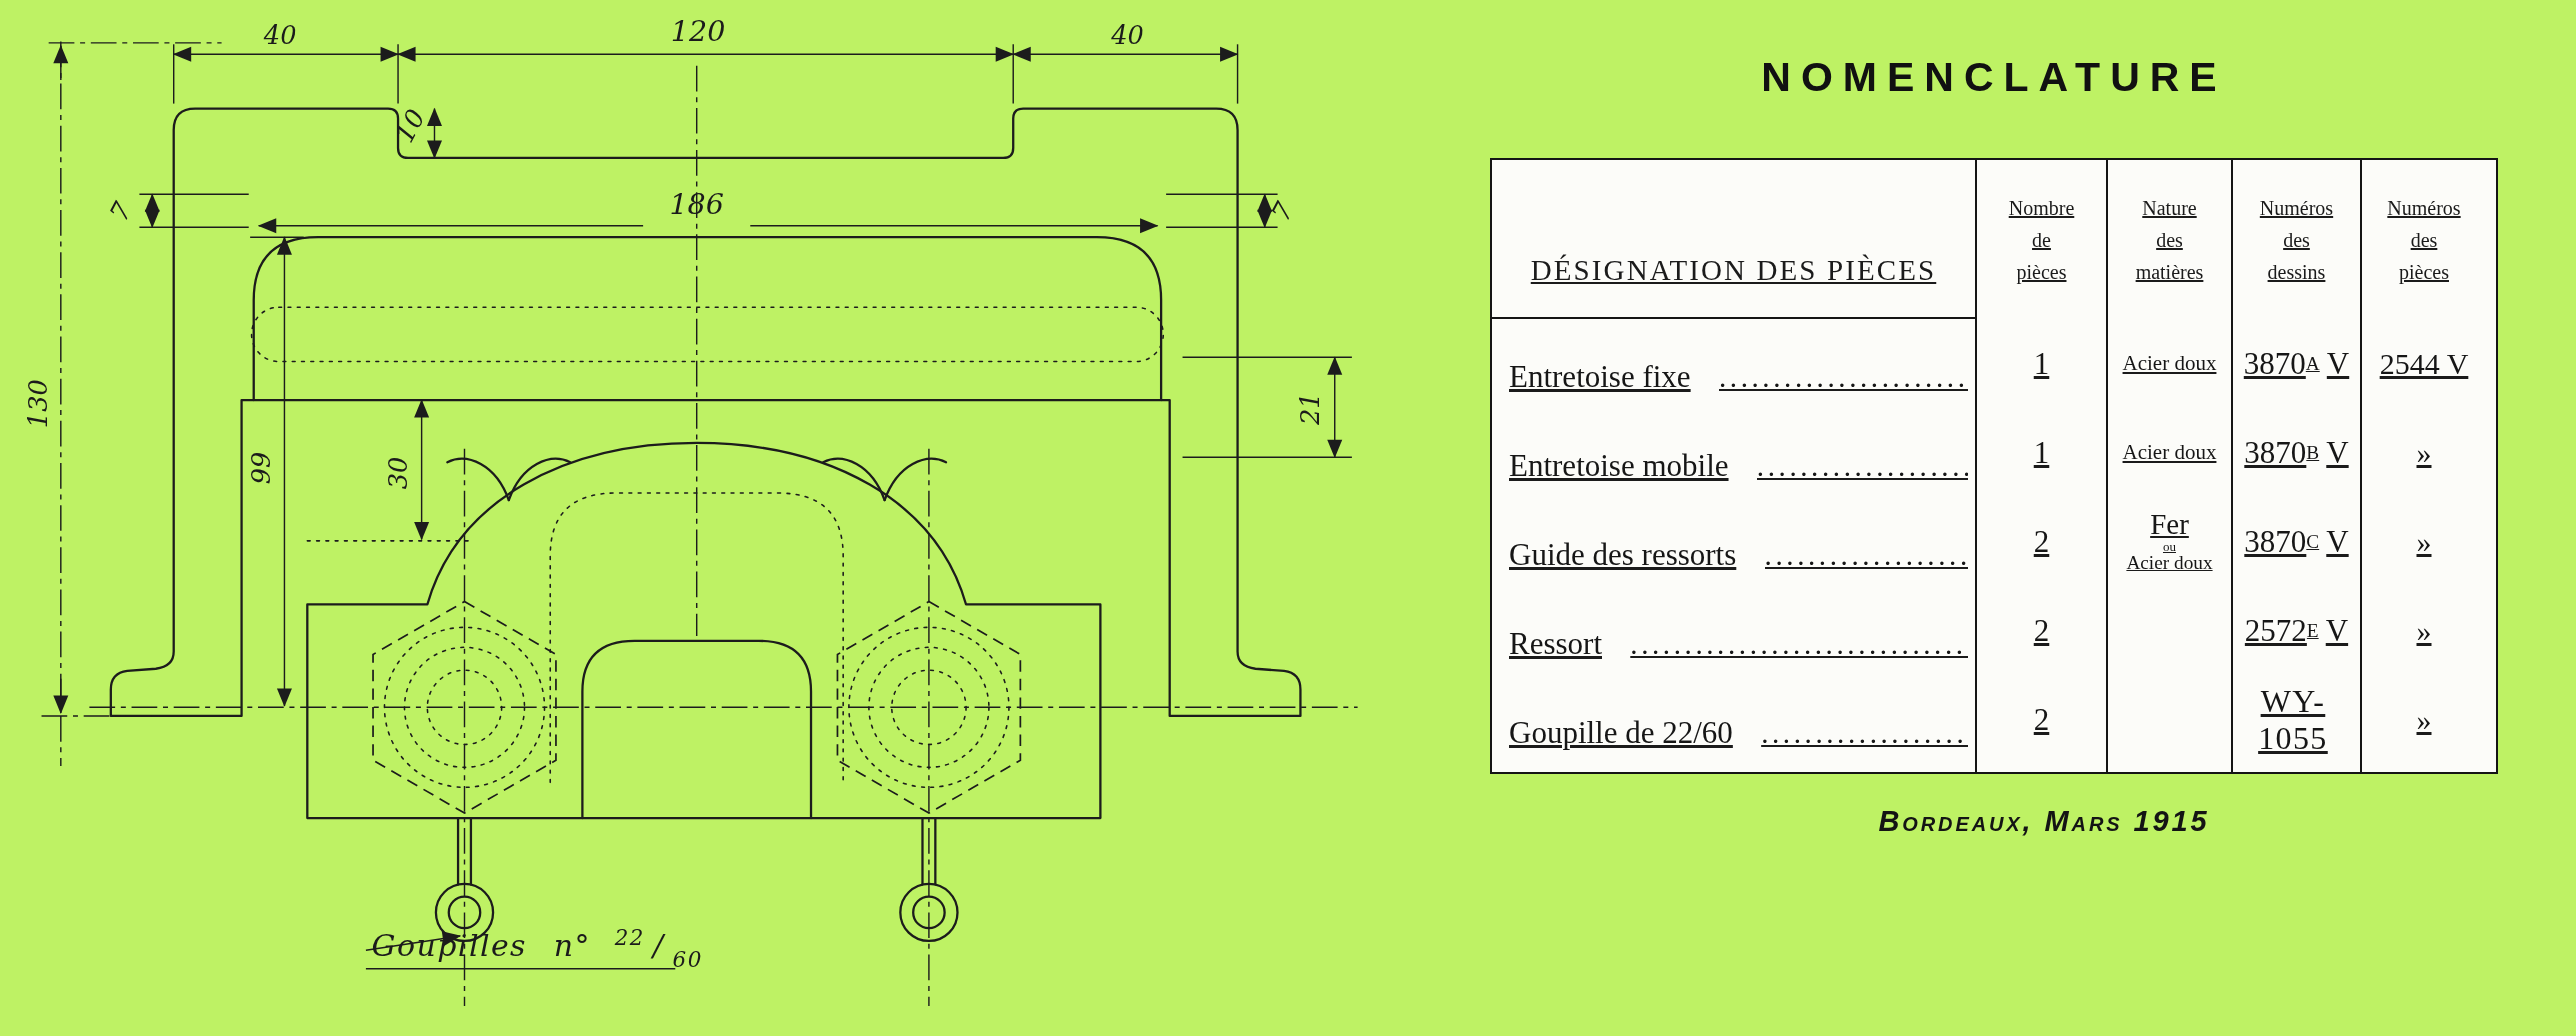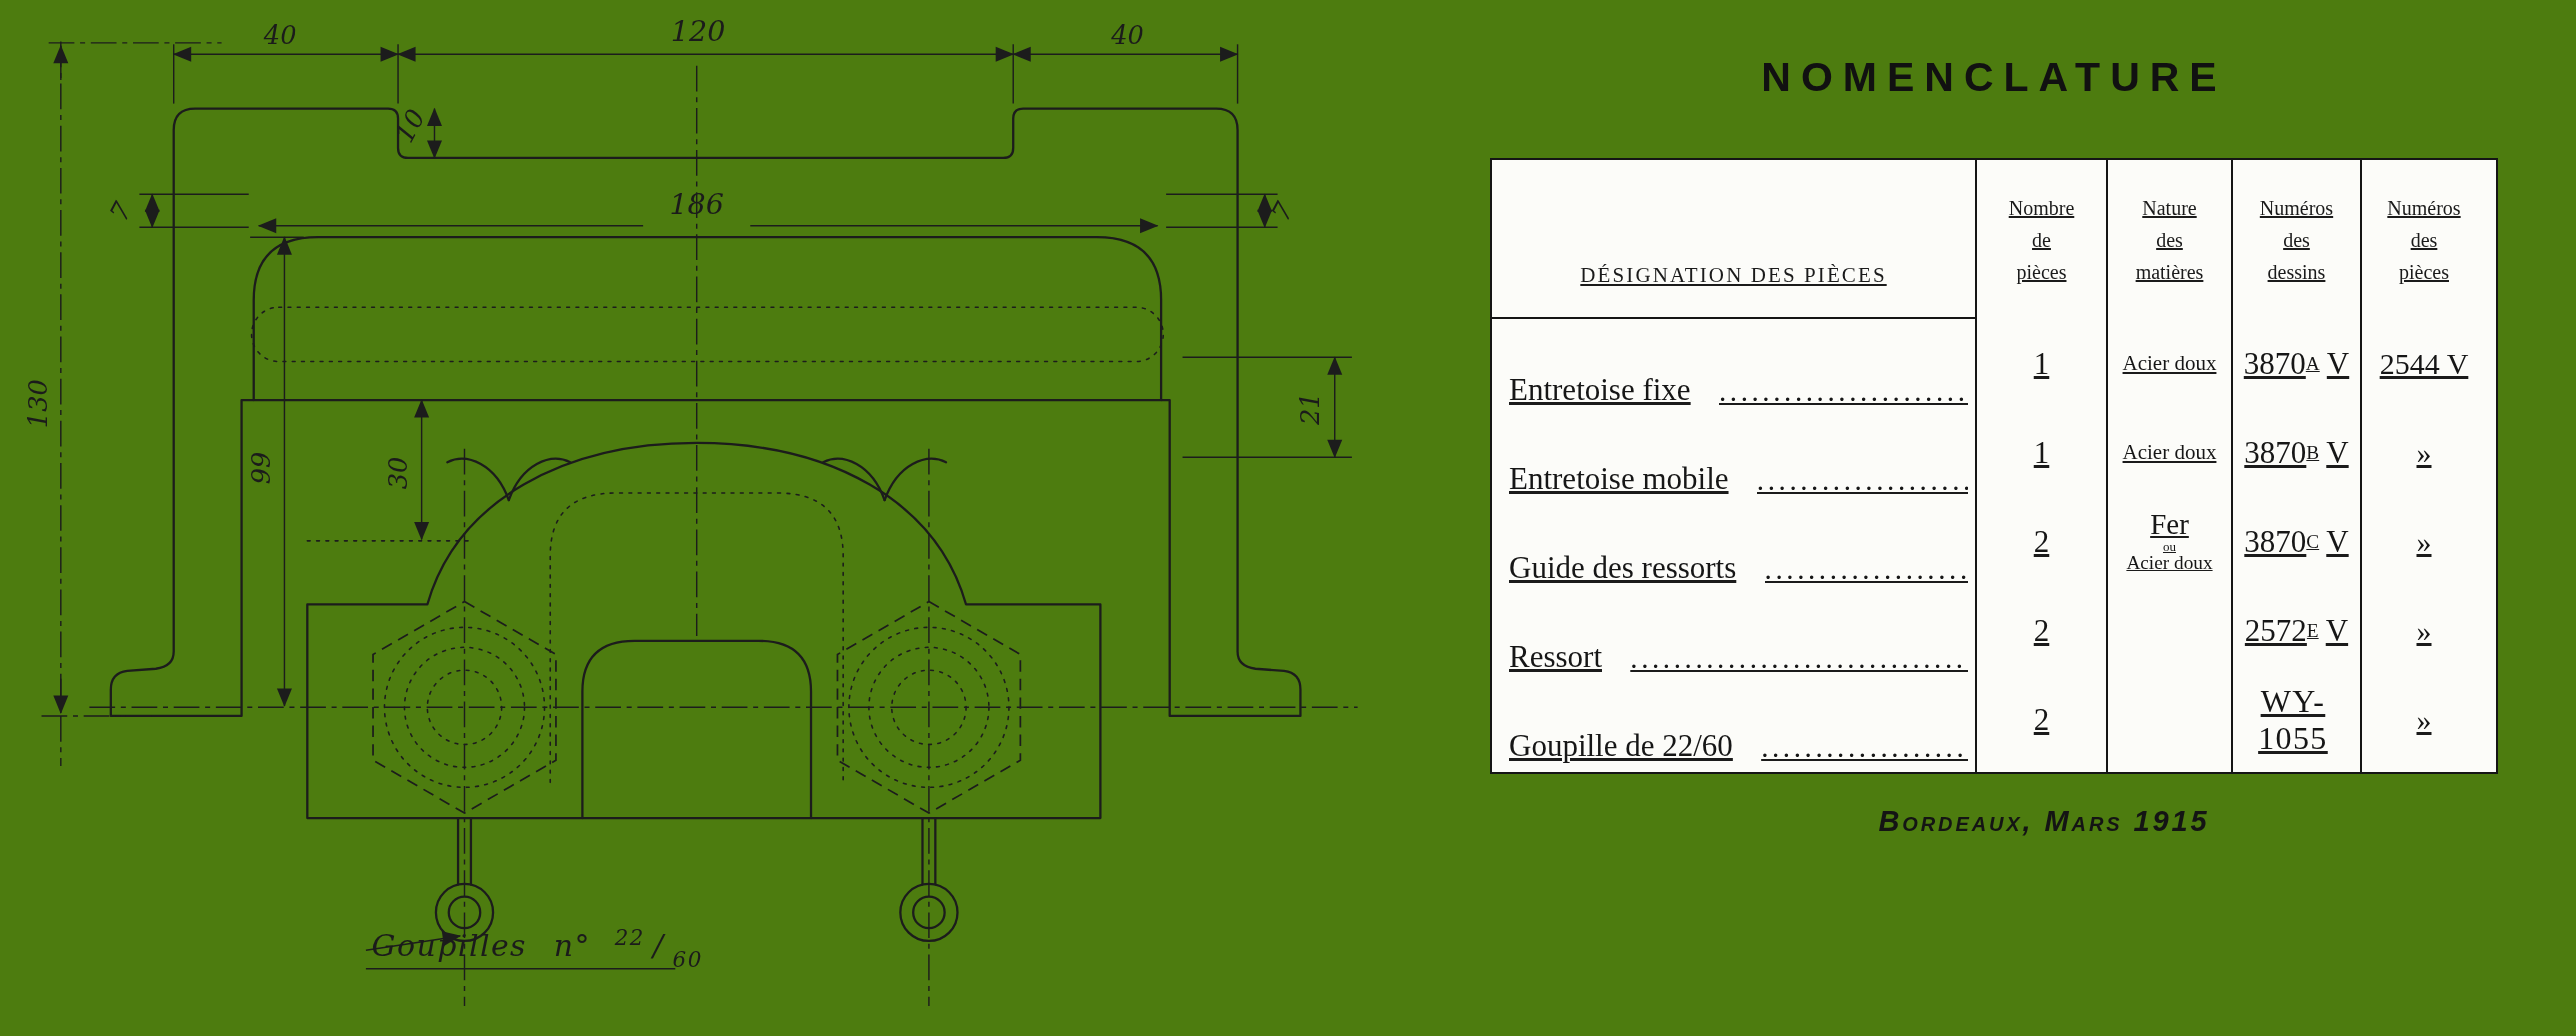--- a/index.html
+++ b/index.html
@@ -1,18 +1,18 @@
 <!DOCTYPE html>
 <html style="font-size:11.4px"><head>
 <meta charset="utf-8">
 <style>
   html,body{margin:0;padding:0;background:#e8e8e4;}
   .page{
     position:relative;width:2576px;height:1036px;
-    background:#4d7c0f;overflow:hidden;
+    background:#bef264;overflow:hidden;
     font-family:"Liberation Serif","DejaVu Serif",serif;color:#1b1b1b;
   }
   
   .drawing{position:absolute;left:0;top:0;width:1472px;height:1036px;}
   .s  {stroke:#1c1c1c;stroke-width:3.2;fill:none;stroke-linecap:round;stroke-linejoin:round;}
   .thin{stroke:#1c1c1c;stroke-width:2;fill:none;}
   .dim {stroke:#1c1c1c;stroke-width:2;fill:none;}
   .dash{stroke:#1c1c1c;stroke-width:2.4;fill:none;stroke-dasharray:16 10;}
   .dot {stroke:#1c1c1c;stroke-width:2.2;fill:none;stroke-dasharray:4 9;stroke-linecap:round;}
   .cl  {stroke:#1c1c1c;stroke-width:2;fill:none;stroke-dasharray:36 8 7 8;}
@@ -36,31 +36,31 @@
   .col-nombre{width:129px;}
   .col-nature{width:123px;}
   .col-dessins{width:127px;}
   .col-modeles{width:124px;}
   .hcell{
     height:159px;box-sizing:border-box;display:flex;flex-direction:column;
     align-items:center;justify-content:center;text-align:center;
     font-size:20px;line-height:1.6;color:#1b1b1b;
   }
   .hcell.designation{
-    font-size:21px;letter-spacing:2.1px;justify-content:flex-end;
+    font-size:29px;letter-spacing:2.1px;justify-content:flex-end;
     padding-bottom:24px;border-bottom:2.1px solid #151515;width:100%;
   }
   .rcell{
     height:89px;box-sizing:border-box;display:flex;
     align-items:center;justify-content:center;text-align:center;
     font-size:31px;color:#161616;
   }
   .rcell.designation{
     justify-content:flex-start;padding:0 7.1px 0 17px;
-    align-items:flex-end;padding-top:27px;gap:24px;
+    align-items:center;padding-top:27px;gap:24px;
   }
   .rcell.designation .name{white-space:nowrap;}
   .leader{
     flex:1;overflow:hidden;white-space:nowrap;margin-left:4.3px;
     font-size:29px;letter-spacing:3.6px;
   }
   .nat-large{font-size:31px;}
   .nat-small{font-size:21px;}
   .nat-stack{display:flex;flex-direction:column;line-height:1.05;align-items:center;}
   .nat-stack .nat-med{font-size:29px;}

